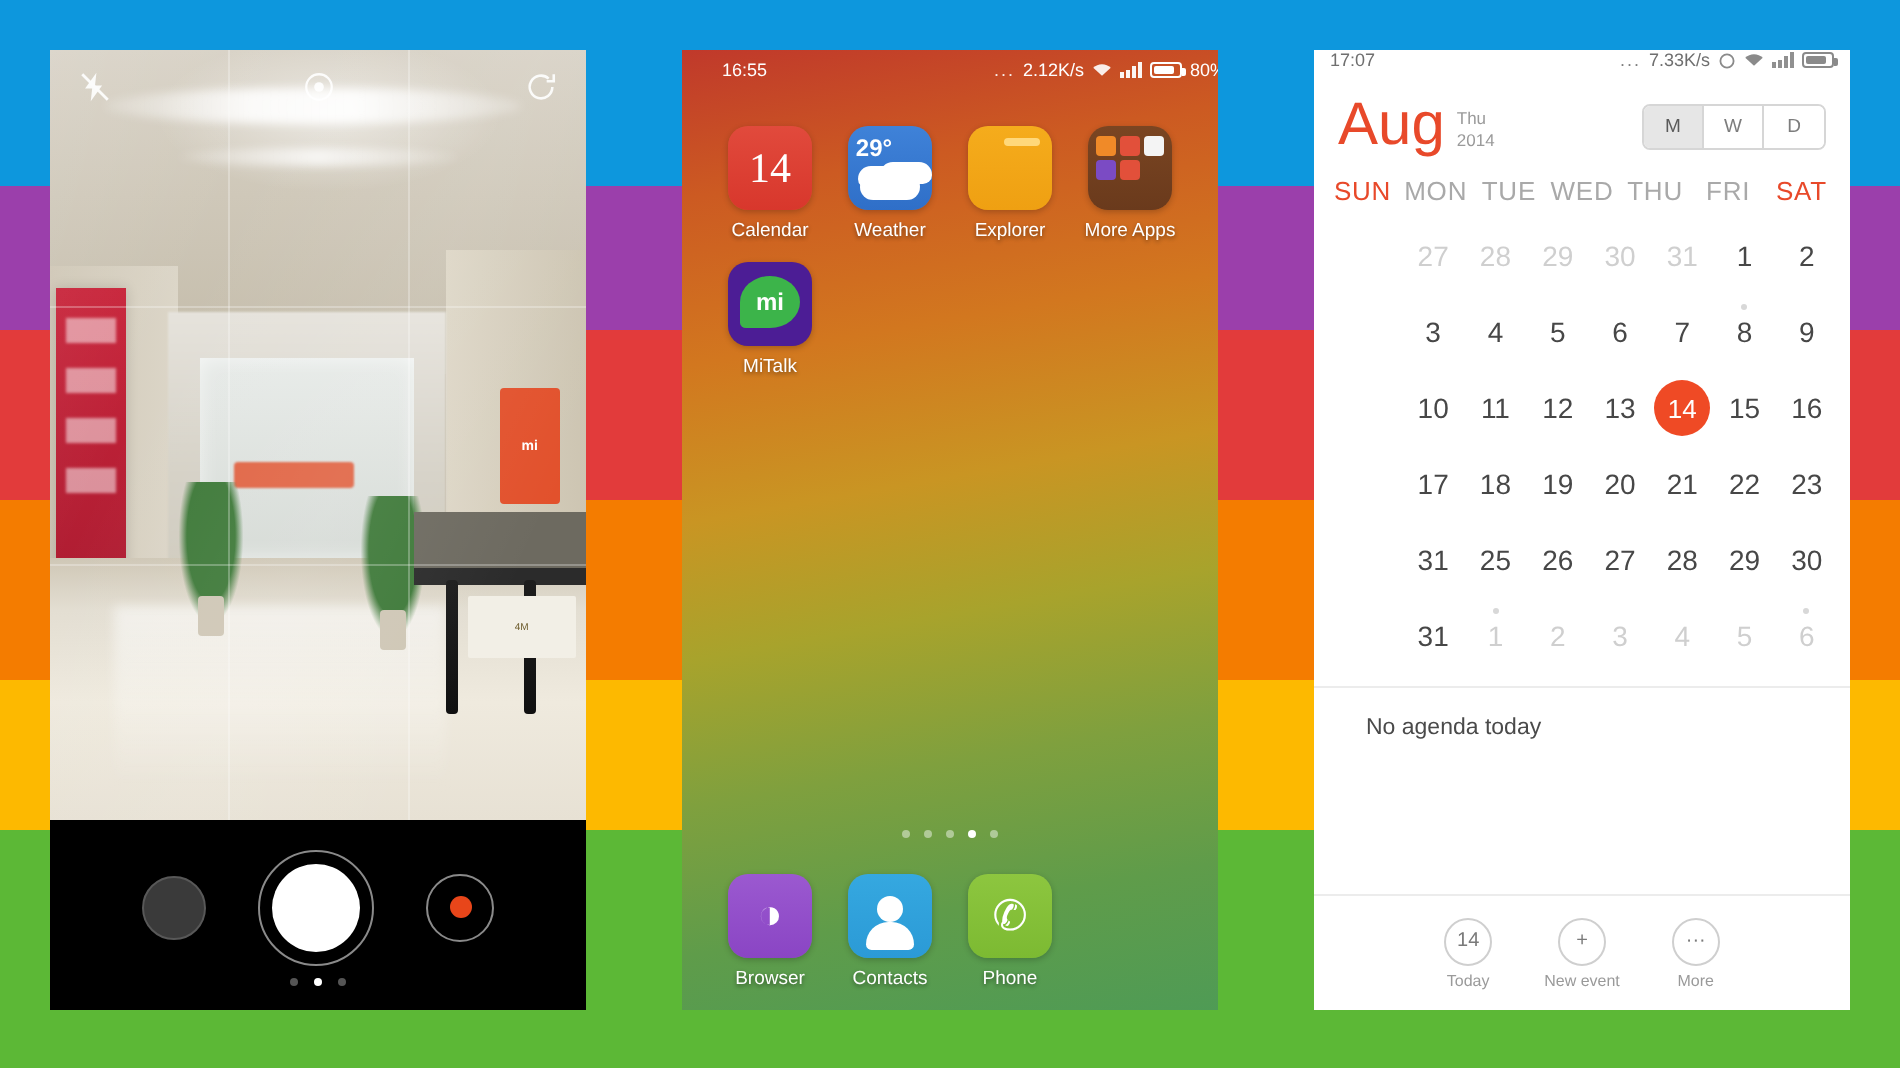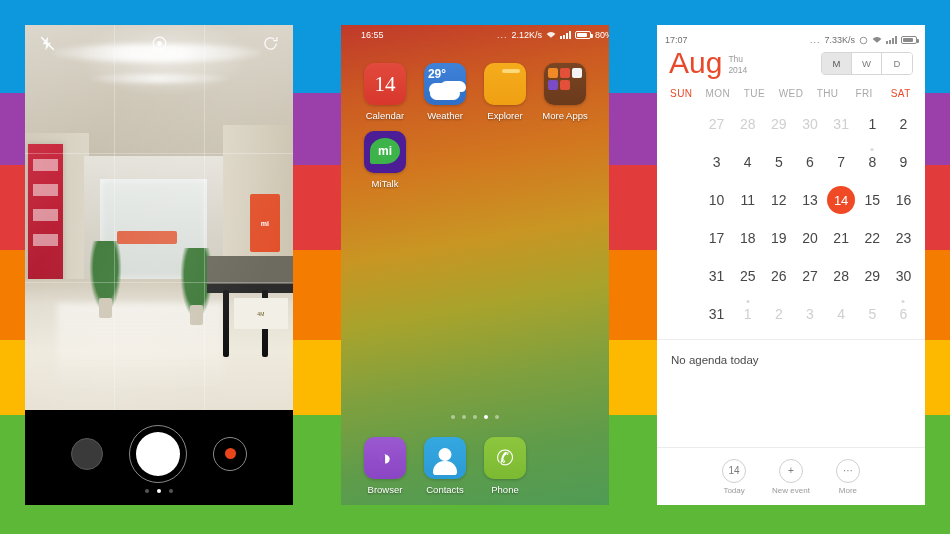--- a/index.html
+++ b/index.html
@@ -301,21 +301,21 @@
   }
   .ic-msg { background:linear-gradient(#f07822,#e66a16); }
   .ic-msg:after {
     content:""; position:absolute; left:50%; top:50%; transform:translate(-50%,-50%);
     width:24px; height:21px; background:#fff; border-radius:50% 50% 50% 8%;
   }
 
   
   #panel-cal { left:657px; top:25px; width:268px; height:480px; background:#fff; }
   .cal-status {
-    height:20px; display:flex; align-items:flex-end; justify-content:space-between;
+    height:20px; display:flex; align-items:flex-start; justify-content:space-between;
     padding:0 8px; color:#6f6f6f; font-size:9px; background:#fff;
   }
   .cal-status .bars i { background:#8a8a8a; }
   .cal-status .batt { border-color:#8a8a8a; }
   .cal-status .batt:after { background:#8a8a8a; }
   .cal-status .batt i { background:#8a8a8a; }
   .cal-head {
     display:flex; align-items:center; padding:3px 12px 8px 12px; background:#fff;
   }
   .cal-month { color:#e8492a; font-size:30px; font-weight:300; line-height:1; }
@@ -328,42 +328,42 @@
     width:30px; height:21px; border:0; background:#fff; color:#7d7d7d; font-size:9.5px;
     border-right:1px solid #d6d6d6; font-family:inherit; cursor:pointer;
   }
   .seg button:last-child { border-right:0; }
   .seg button.on { background:#e6e6e6; color:#5a5a5a; }
 
   .cal-dows {
     display:grid; grid-template-columns:repeat(7,1fr); padding:2px 6px 6px 6px;
     background:#fff;
   }
-  .cal-dows span { text-align:center; font-size:10px; color:#a9a9a9; letter-spacing:.4px; }
+  .cal-dows span { text-align:center; font-size:13px; color:#a9a9a9; letter-spacing:.4px; }
   .cal-dows span.we { color:#e8492a; }
 
   .cal-grid {
     display:grid; grid-template-columns:repeat(7,1fr); grid-auto-rows:38px;
     padding:0 6px; background:#fff;margin-left:38px;
   }
   .cal-cell {
     display:flex; align-items:center; justify-content:center;
     font-size:14px; color:#474747; font-weight:300; position:relative;
   }
   .cal-cell.dim { color:#cfcfcf; }
   .cal-cell.today .pill {
     width:28px; height:28px; border-radius:50%; background:#ef4a25; color:#fff;
     display:flex; align-items:center; justify-content:center; font-size:13px;
   }
   .cal-cell .dot {
     position:absolute; top:5px; left:50%; transform:translateX(-50%);
     width:3px; height:3px; border-radius:50%; background:#d8d8d8;
   }
   .cal-sep { height:1px; background:#ececec; margin:6px 0 0 0; }
-  .cal-agenda { padding:14px 14px; font-size:11.5px; color:#4a4a4a; }
+  .cal-agenda { padding:14px 14px; font-size:11.5px; color:#4a4a4a;margin-left:12px; }
 
   .cal-foot {
     position:absolute; left:0; bottom:0; width:100%; height:58px;
     border-top:1px solid #ececec; display:flex; align-items:center; justify-content:center;
     gap:26px; background:#fff;
   }
   .foot-btn { display:flex; flex-direction:column; align-items:center; gap:3px; cursor:pointer; }
   .foot-circ {
     width:24px; height:24px; border-radius:50%; border:1px solid #cfcfcf;
     display:flex; align-items:center; justify-content:center; color:#7a7a7a; font-size:10px;

